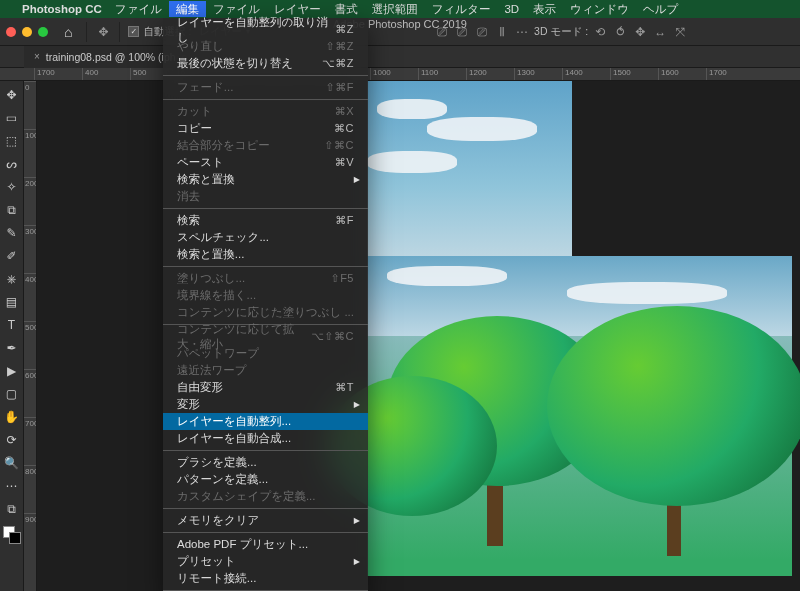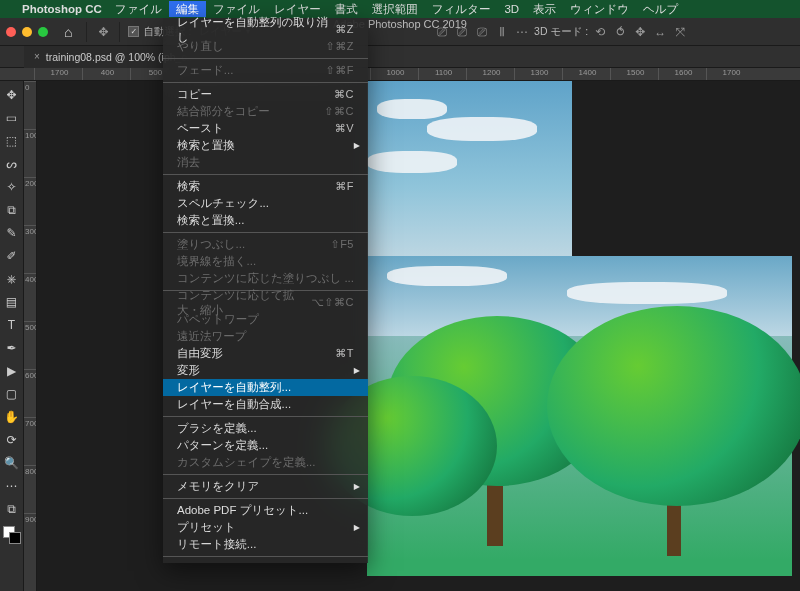--- a/index.html
+++ b/index.html
@@ -40,21 +40,21 @@
   .bar-icon { width:16px; text-align:center; color:#999; font-size:12px; }
 
   
   .doc-title { position:absolute; top:18px; left:50%; transform:translateX(-50%);
     font-size:11px; color:#bbb; z-index:0; }
 
   
   .tabs-row { height:22px; background:#303030; border-bottom:1px solid #1a1a1a; display:flex; align-items:center; padding-left:24px;}
   .tab { display:flex; align-items:center; gap:6px; padding:0 10px; height:22px; background:#2a2a2a; color:#ccc; font-size:10.5px;}
   .tab .close{font-size:10px; color:#999;}
-  .ruler-row { height:13px; background:#3a3a3a; border-bottom:1px solid #1a1a1a; display:flex; font-size:8px; color:#999; padding-left:34px; overflow:hidden;text-align:center;}
+  .ruler-row { height:13px; background:#3a3a3a; border-bottom:1px solid #1a1a1a; display:flex; font-size:8px; color:#999; padding-left:34px; overflow:hidden;}
   .ruler-row span{ width:48px; flex:0 0 48px; border-left:1px solid #555; padding-left:2px;}
   .workspace { position:absolute; top:81px; left:0; right:0; bottom:0; display:flex;}
   .tools-col { width:24px; background:#2f2f2f; border-right:1px solid #1a1a1a; display:flex; flex-direction:column; align-items:center; padding-top:4px; gap:3px;}
   .tool { width:20px; height:20px; display:flex; align-items:center; justify-content:center; color:#ccc; font-size:12px;}
   .fgbg { width:18px; height:18px; position:relative; margin-top:4px;}
   .fgbg .fg{position:absolute;top:0;left:0;width:12px;height:12px;background:#fff;border:1px solid #888;}
   .fgbg .bg{position:absolute;bottom:0;right:0;width:12px;height:12px;background:#000;border:1px solid #888;}
   .vruler { width:13px; background:#3a3a3a; border-right:1px solid #1a1a1a; display:flex; flex-direction:column; font-size:8px; color:#999; overflow:hidden;}
   .vruler span{ height:48px; flex:0 0 48px; border-top:1px solid #555; padding:1px 0 0 1px; writing-mode:horizontal-tb;}
   .canvas-area { flex:1; background:#1e1e1e; position:relative; overflow:hidden;}
@@ -209,26 +209,34 @@
 
 <div class="dropdown" id="edit-menu">
     <div class="row">
       <span>レイヤーを自動整列の取り消し</span>
       <span class="sc">⌘Z</span>
     </div>
     <div class="row disabled">
       <span>やり直し</span>
       <span class="sc">⇧⌘Z</span>
     </div>
+    <div class="row">
+      <span>最後の状態を切り替え</span>
+      <span class="sc">⌥⌘Z</span>
+    </div>
     <hr>
     <div class="row disabled">
       <span>フェード...</span>
       <span class="sc">⇧⌘F</span>
     </div>
     <hr>
+    <div class="row disabled">
+      <span>カット</span>
+      <span class="sc">⌘X</span>
+    </div>
     <div class="row">
       <span>コピー</span>
       <span class="sc">⌘C</span>
     </div>
     <div class="row disabled">
       <span>結合部分をコピー</span>
       <span class="sc">⇧⌘C</span>
     </div>
     <div class="row">
       <span>ペースト</span>

